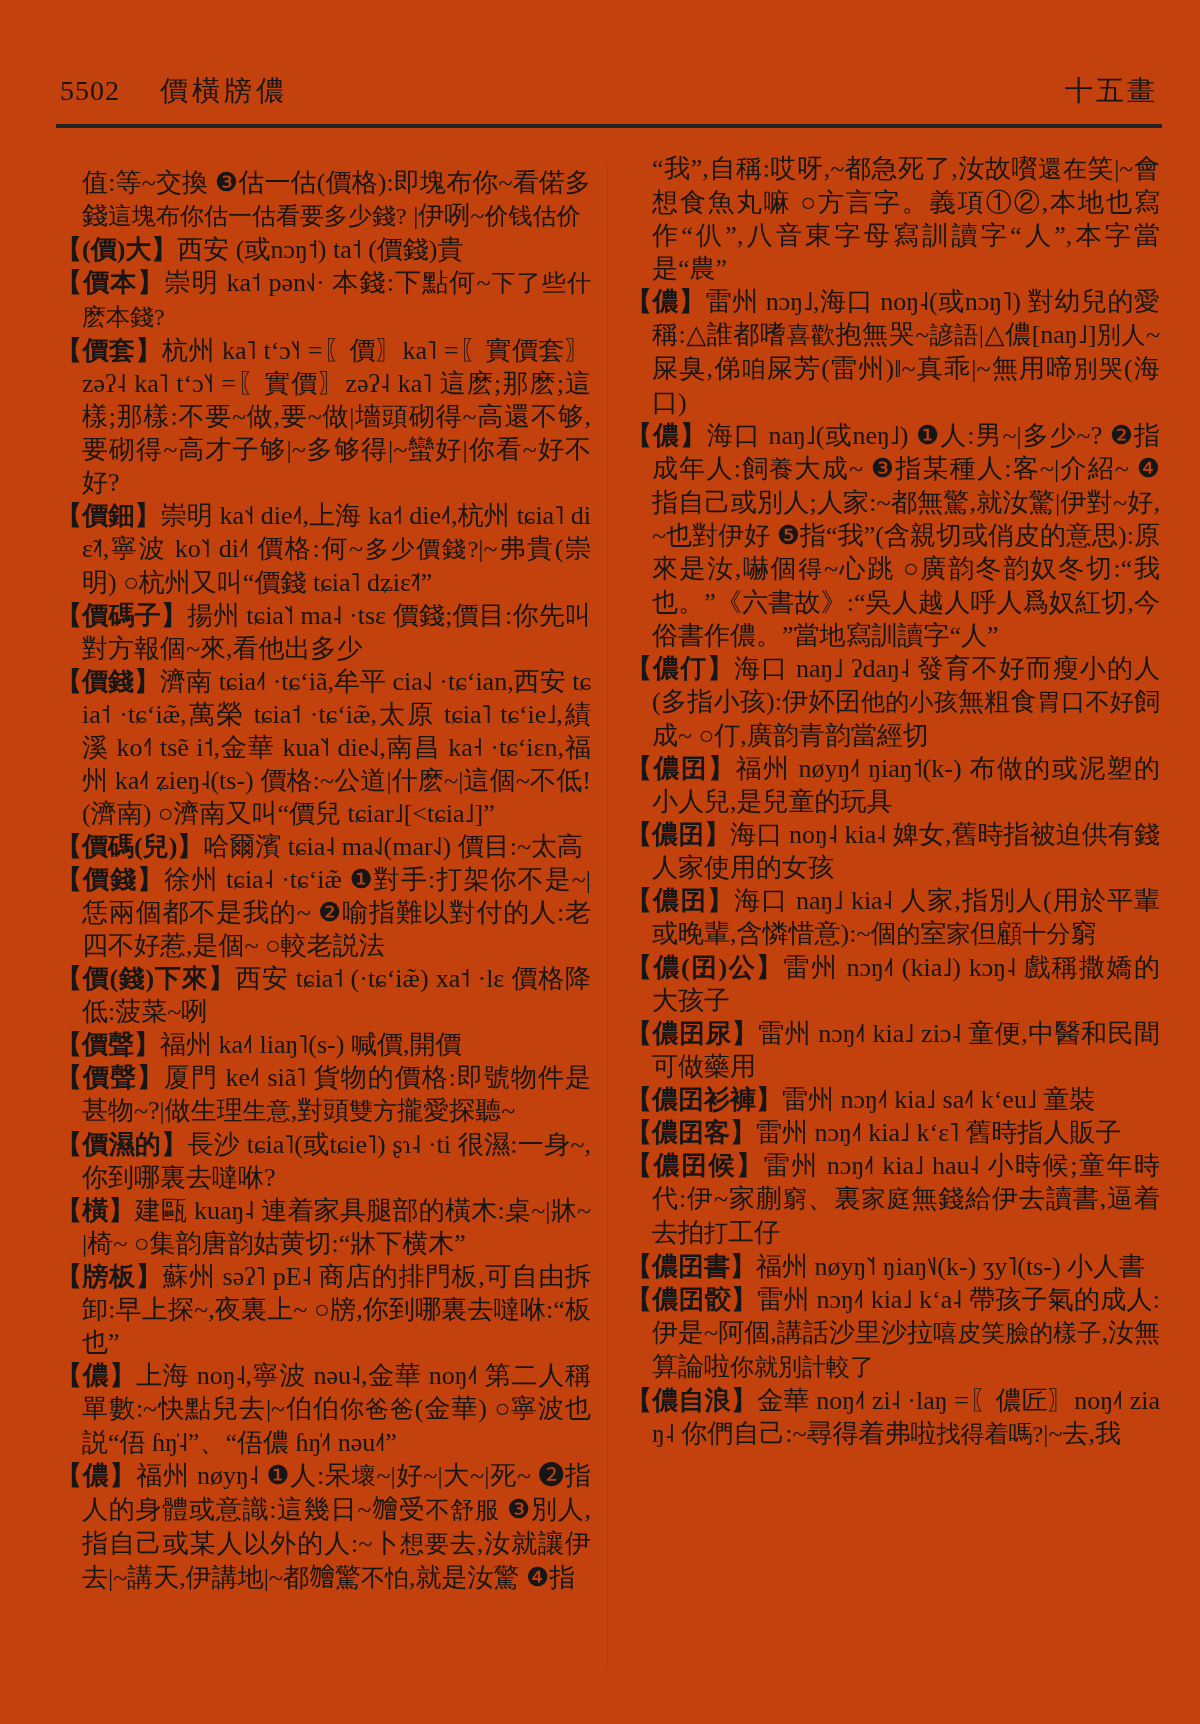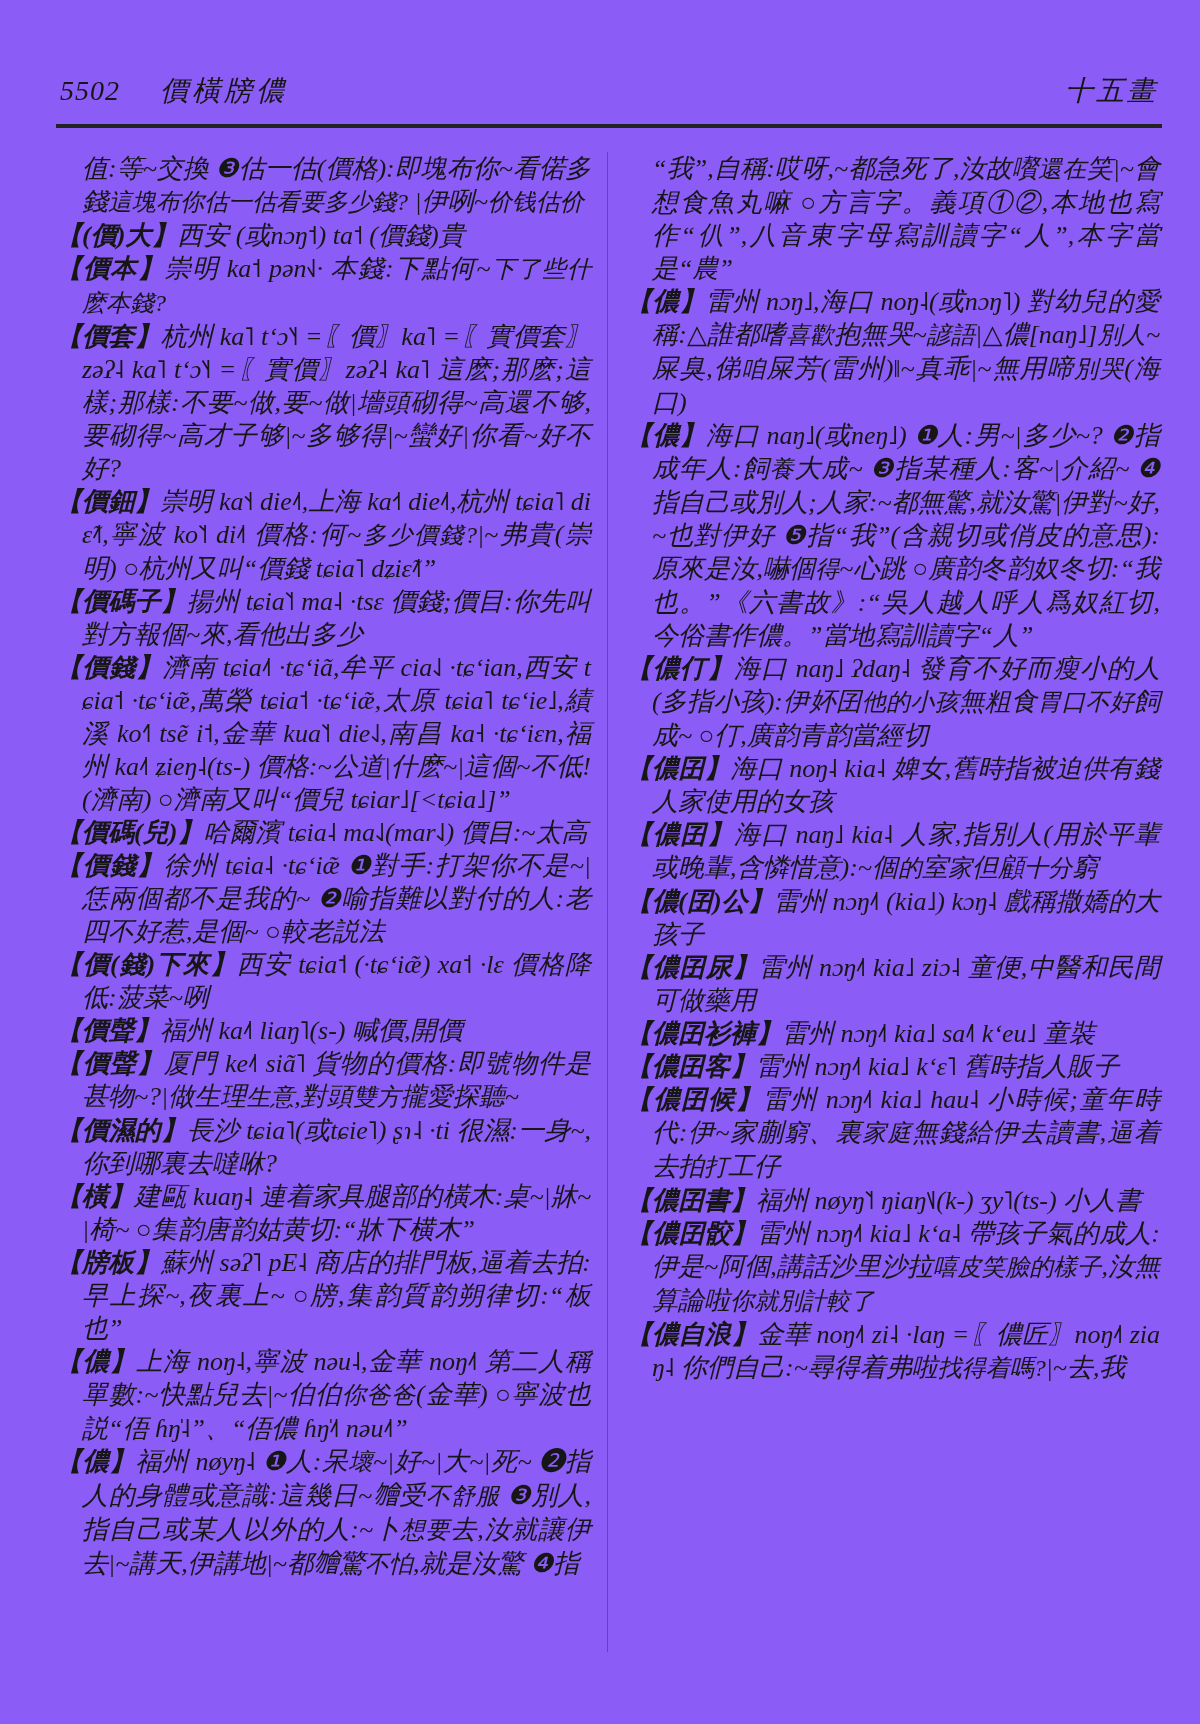--- a/index.html
+++ b/index.html
@@ -1,31 +1,31 @@
 <!DOCTYPE html>
 <html><head>
 <meta charset="utf-8">
 <style>
   html,body{margin:0;padding:0;background:#e8e8e4;}
   .page{
-    width:1200px;height:1724px;background:#8b5cf6;margin:0 auto;
+    width:1200px;height:1724px;background:#c2410c;margin:0 auto;
     box-sizing:border-box;padding:38px 38px 0 56px;position:relative;
-    font-family:"Liberation Serif","DejaVu Serif",serif;color:#161616;font-style:italic;
+    font-family:"Liberation Serif","DejaVu Serif",serif;color:#161616;
   }
   .header{
     display:flex;justify-content:space-between;align-items:baseline;
     font-size:28px;margin-top:34px;padding:0 4px;
   }
   .h-left span{letter-spacing:1px;}
   .h-left .gw{margin-left:40px;letter-spacing:4px;font-weight:500;}
   .h-right{letter-spacing:3px;}
   .rule{height:4px;background:#232323;margin-top:14px;}
   .columns{display:flex;margin-top:24px;}
   .col{box-sizing:border-box;}
-  .col-left{width:552px;padding-right:16px;border-right:1.5px solid #5a5a5a;min-height:1500px;}
+  .col-left{width:552px;padding-right:16px;border-right:1.5px solid #5a5a5a;min-height:1500px;margin-top:14px;}
   .col-right{width:552px;padding-left:18px;}
   p.entry{
     margin:0;font-size:26px;line-height:33px;text-align:justify;
     padding-left:26px;text-indent:-26px;word-break:break-all;
   }
   p.entry.cont{text-indent:0;}
   .head{font-weight:700;}
   .small{font-size:24px;}
   .norm{}
 </style>
@@ -51,29 +51,30 @@
         <p class="entry"><span class="head">【價鈿】</span><span class="norm">崇明 ka˦˧ die˨˦,上海 ka˧˦ die˨˦,杭州 tɕia˥ diɛ̃˨˦,寧波 ko˥˦ di˨˦ 價格:何~</span><span class="small">多少價錢?</span><span class="norm">|~弗貴(崇明) ○杭州又叫“價錢 tɕia˥ dʑiɛ̃˨˦”</span></p>
         <p class="entry"><span class="head">【價碼子】</span><span class="norm">揚州 tɕia˥˦ ma˨ ·tsɛ 價錢;價目:你先叫對方報個~來,看他出多少</span></p>
         <p class="entry"><span class="head">【價錢】</span><span class="norm">濟南 tɕia˨˦ ·tɕʻiã,牟平 cia˨˩ ·tɕʻian,西安 tɕia˦ ·tɕʻiæ̃,萬榮 tɕia˦ ·tɕʻiæ̃,太原 tɕia˥ tɕʻie˩,績溪 ko˧˥ tsẽ i˦,金華 kua˥˦ die˨˩,南昌 ka˧ ·tɕʻiɛn,福州 ka˨˦ ʑieŋ˨(ts-) 價格:~公道|什麽~|這個~不低!(濟南) ○濟南又叫“價兒 tɕiar˩[&lt;tɕia˩]”</span></p>
         <p class="entry"><span class="head">【價碼(兒)】</span><span class="norm">哈爾濱 tɕia˨ ma˨˩(mar˨˩) 價目:~太高</span></p>
         <p class="entry"><span class="head">【價錢】</span><span class="norm">徐州 tɕia˨ ·tɕʻiæ̃ ❶對手:打架你不是~|恁兩個都不是我的~ ❷喻指難以對付的人:老四不好惹,是個~ ○較老説法</span></p>
         <p class="entry"><span class="head">【價(錢)下來】</span><span class="norm">西安 tɕia˦ (·tɕʻiæ̃) xa˦ ·lɛ 價格降低:菠菜~咧</span></p>
         <p class="entry"><span class="head">【價聲】</span><span class="norm">福州 ka˨˦ liaŋ˥(s-) 喊價,開價</span></p>
         <p class="entry"><span class="head">【價聲】</span><span class="norm">厦門 ke˨˦ siã˥ 貨物的價格:即號物件是甚物~?|做生理</span><span class="small">生意</span><span class="norm">,對頭</span><span class="small">雙方</span><span class="norm">攏愛探聽~</span></p>
         <p class="entry"><span class="head">【價濕的】</span><span class="norm">長沙 tɕia˥(或tɕie˥) ʂɿ˨ ·ti 很濕:一身~,你到哪裏去噠咻?</span></p>
         <p class="entry"><span class="head">【橫】</span><span class="norm">建甌 kuaŋ˨ 連着家具腿部的橫木:桌~|牀~|椅~ ○集韵唐韵姑黄切:“牀下横木”</span></p>
-        <p class="entry"><span class="head">【牓板】</span><span class="norm">蘇州 səʔ˥ pE˨ 商店的排門板,逼着去拍:早上探~,夜裏上~ ○牓,集韵質韵朔律切:“板也”</span></p>
+        <p class="entry"><span class="head">【牓板】</span><span class="norm">蘇州 səʔ˥ pE˨ 商店的排門板,可自由拆卸:早上探~,夜裏上~ ○牓,你到哪裏去噠咻:“板也”</span></p>
         <p class="entry"><span class="head">【儂】</span><span class="norm">上海 noŋ˨,寧波 nəu˨,金華 noŋ˨˦ 第二人稱單數:~快點兒去|~伯伯</span><span class="small">你爸爸</span><span class="norm">(金華) ○寧波也説“俉 ɦŋ̍˨”、“俉儂 ɦŋ̍˨˦ nəu˨˦”</span></p>
         <p class="entry"><span class="head">【儂】</span><span class="norm">福州 nøyŋ˨ ❶人:呆</span><span class="small">壞</span><span class="norm">~|好~|大~|死~ ❷指人的身體或意識:這幾日~𣍐受</span><span class="small">不舒服</span><span class="norm"> ❸別人,指自己或某人以外的人:~卜</span><span class="small">想要</span><span class="norm">去,汝就讓伊去|~講天,伊講地|~都𣍐驚</span><span class="small">不怕</span><span class="norm">,就是汝驚 ❹指</span></p>
       </div>
     <div class="col col-right">
         <p class="entry cont"><span class="norm">“我”,自稱:哎呀,~都急死了,汝故嚽</span><span class="small">還在</span><span class="norm">笑|~會想食魚丸嘛 ○方言字。義項①②,本地也寫作“仈”,八音東字母寫訓讀字“人”,本字當是“農”</span></p>
         <p class="entry"><span class="head">【儂】</span><span class="norm">雷州 nɔŋ˩,海口 noŋ˨(或nɔŋ˥) 對幼兒的愛稱:△誰都嗜</span><span class="small">喜歡</span><span class="norm">抱無哭~</span><span class="small">諺語</span><span class="norm">|△儂[naŋ˩]</span><span class="small">別人</span><span class="norm">~屎臭,俤</span><span class="small">咱</span><span class="norm">屎芳(雷州)‖~真乖|~無用啼</span><span class="small">別哭</span><span class="norm">(海口)</span></p>
         <p class="entry"><span class="head">【儂】</span><span class="norm">海口 naŋ˩(或neŋ˩) ❶人:男~|多少~? ❷指成年人:飼</span><span class="small">養</span><span class="norm">大成~ ❸指某種人:客~|介紹~ ❹指自己或別人;人家:~都無驚,就汝驚|伊對~好,~也對伊好 ❺指“我”(含親切或俏皮的意思):原來是汝,嚇個</span><span class="small">得</span><span class="norm">~心跳 ○廣韵冬韵奴冬切:“我也。”《六書故》:“吳人越人呼人爲奴紅切,今俗書作儂。”當地寫訓讀字“人”</span></p>
         <p class="entry"><span class="head">【儂仃】</span><span class="norm">海口 naŋ˩ ʔdaŋ˨ 發育不好而瘦小的人(多指小孩):伊妚囝</span><span class="small">他的小孩</span><span class="norm">無粗食</span><span class="small">胃口不好</span><span class="norm">飼成~ ○仃,廣韵青韵當經切</span></p>
+        <p class="entry"><span class="head">【儂囝】</span><span class="norm">福州 nøyŋ˨˦ ŋiaŋ˦(k-) 布做的或泥塑的小人兒,是兒童的玩具</span></p>
         <p class="entry"><span class="head">【儂囝】</span><span class="norm">海口 noŋ˨ kia˨ 婢女,舊時指被迫供有錢人家使用的女孩</span></p>
         <p class="entry"><span class="head">【儂囝】</span><span class="norm">海口 naŋ˩ kia˨ 人家,指別人(用於平輩或晚輩,含憐惜意):~個</span><span class="small">的</span><span class="norm">室</span><span class="small">家</span><span class="norm">但顧</span><span class="small">十分</span><span class="norm">窮</span></p>
         <p class="entry"><span class="head">【儂(囝)公】</span><span class="norm">雷州 nɔŋ˨˦ (kia˩) kɔŋ˨ 戲稱撒嬌的大孩子</span></p>
         <p class="entry"><span class="head">【儂囝尿】</span><span class="norm">雷州 nɔŋ˨˦ kia˩ ziɔ˨ 童便,中醫和民間可做藥用</span></p>
         <p class="entry"><span class="head">【儂囝衫褲】</span><span class="norm">雷州 nɔŋ˨˦ kia˩ sa˨˥ kʻeu˩ 童裝</span></p>
         <p class="entry"><span class="head">【儂囝客】</span><span class="norm">雷州 nɔŋ˨˦ kia˩ kʻɛ˥ 舊時指人販子</span></p>
         <p class="entry"><span class="head">【儂囝候】</span><span class="norm">雷州 nɔŋ˨˦ kia˩ hau˨ 小時候;童年時代:伊~家蒯</span><span class="small">窮</span><span class="norm">、裏</span><span class="small">家庭</span><span class="norm">無錢給伊去讀書,逼着去拍</span><span class="small">打</span><span class="norm">工仔</span></p>
         <p class="entry"><span class="head">【儂囝書】</span><span class="norm">福州 nøyŋ˥˦ ŋiaŋ˦˩(k-) ʒy˥(ts-) 小人書</span></p>
         <p class="entry"><span class="head">【儂囝骹】</span><span class="norm">雷州 nɔŋ˨˦ kia˩ kʻa˨ 帶孩子氣的成人:伊是~阿個,講話沙里沙拉</span><span class="small">嘻皮笑臉的樣子</span><span class="norm">,汝無算論啦</span><span class="small">你就別計較了</span></p>
         <p class="entry"><span class="head">【儂自浪】</span><span class="norm">金華 noŋ˨˦ zi˨ ·laŋ =〖儂匠〗noŋ˨˦ ziaŋ˨ 你們自己:~尋得着弗啦</span><span class="small">找得着嗎?</span><span class="norm">|~去,我</span></p>

